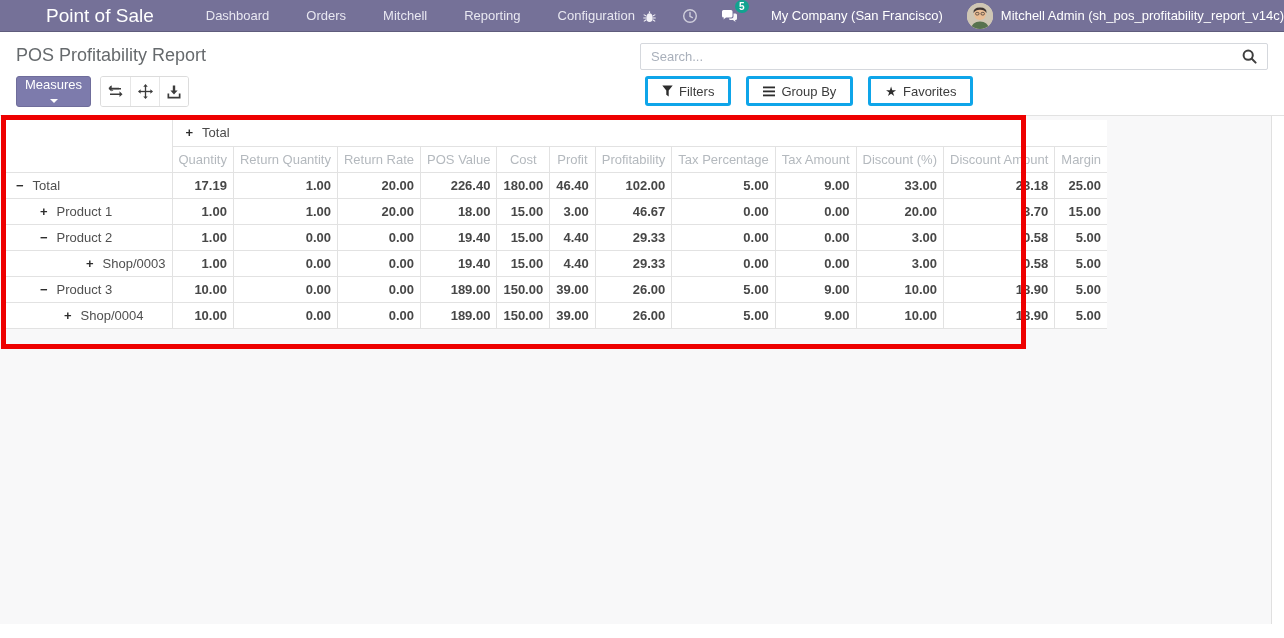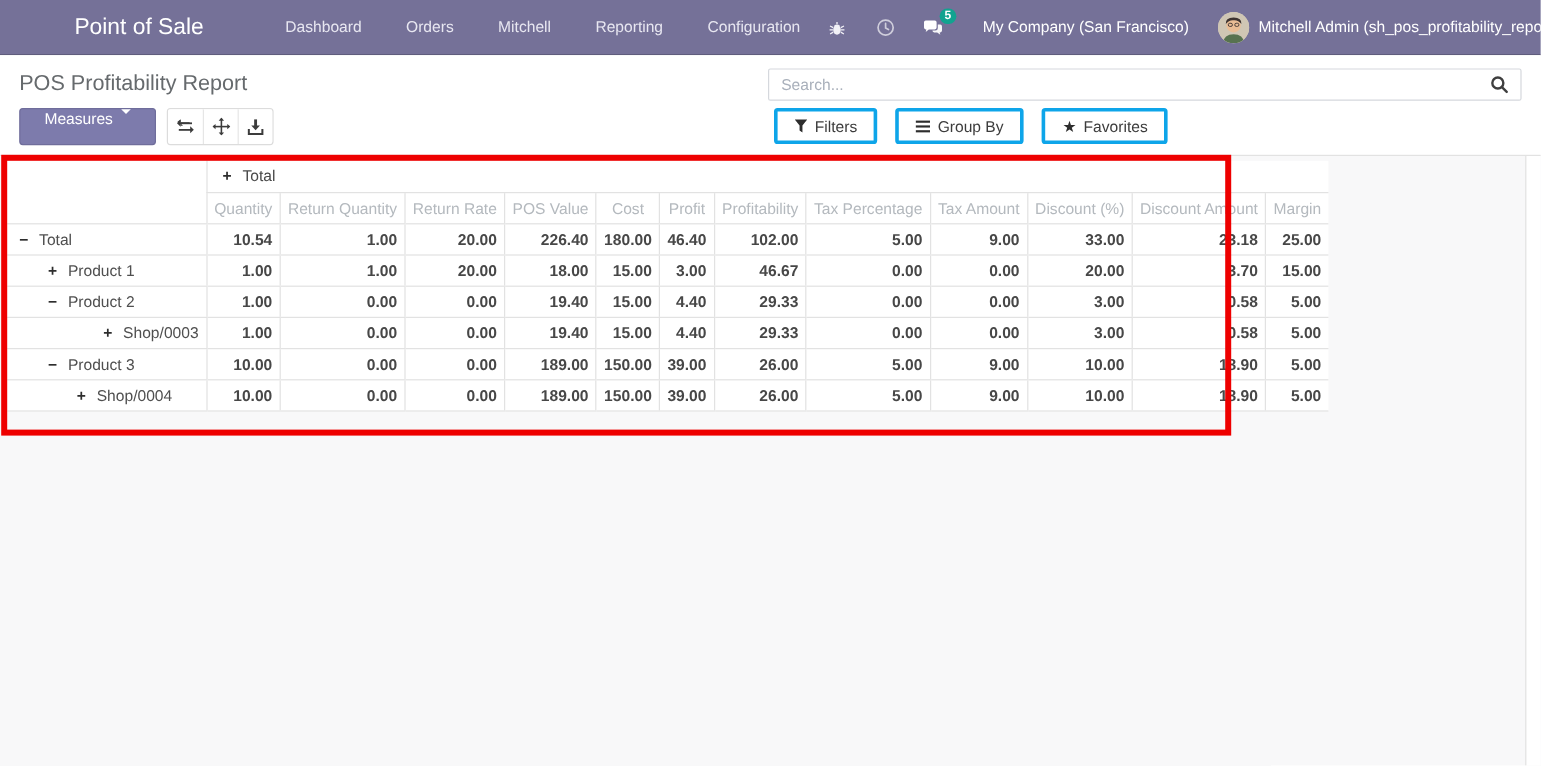--- a/index.html
+++ b/index.html
@@ -1,21 +1,21 @@
 <!DOCTYPE html>
 <html><head>
 <meta charset="utf-8">
 <style>
   * { margin:0; padding:0; box-sizing:border-box; }
   html,body { width:1284px; height:638px; overflow:hidden; background:#fff;
               font-family:"Liberation Sans", sans-serif; }
 
   
-  .navbar { height:46px; background:#757198; display:flex; align-items:center;
-            color:#fff; padding:12px 16px; border-bottom:1px solid rgba(0,0,0,.18);gap:16px; }
+  .navbar { height:32px; background:#757198; display:flex; align-items:center;
+            color:#fff; padding:12px 16px; border-bottom:1px solid rgba(0,0,0,.18); }
   .apps-icon { width:13px; height:13px; display:grid;
                grid-template-columns:repeat(3,1fr); grid-template-rows:repeat(3,1fr);
                gap:1px; margin-right:28px; cursor:pointer; }
   .apps-icon span { background:#fff; border-radius:1px; }
   .nav-title { font-size:19px; color:#fff; margin-right:52px; white-space:nowrap; }
   .nav-menu { display:flex; gap:37px; font-size:13px; color:#e8e7f1; }
   .nav-menu div { cursor:pointer; white-space:nowrap; }
   .nav-right { margin-left:auto; display:flex; align-items:center; gap:10px; font-size:13px; }
   .sys-icon { width:30px; text-align:center; cursor:pointer; position:relative; }
   .sys-icon svg { vertical-align:middle; }
@@ -24,22 +24,22 @@
            padding:0 3px; font-weight:bold; }
   .company-name { margin:0 14px 0 16px; white-space:nowrap; cursor:pointer; }
   .user-menu { display:flex; align-items:center; gap:8px; cursor:pointer; white-space:nowrap; }
   .avatar { width:26px; height:26px; border-radius:50%; overflow:hidden; background:#d9cfc0; flex:none; }
 
   
   .control-panel { position:relative; height:84px; background:#fff; border-bottom:1px solid #e2e2e2; }
   .cp-title { position:absolute; left:16px; top:13px; font-size:18px; color:#666a6d; }
   .cp-left-buttons { position:absolute; left:16px; top:44px; display:flex; align-items:flex-start; }
   .btn-measures { background:#7d7bac; border:1px solid #6f6d9b; color:#fff; font-size:13px;
-                  height:31px; padding:0 20px; border-radius:3px; cursor:pointer;
-                  display:flex; align-items:flex-start; gap:7px; }
+                  height:31px; padding:0 8px; border-radius:3px; cursor:pointer;
+                  display:flex; align-items:center; gap:7px;flex-direction:column; }
   .caret-down { width:0; height:0; border-left:4px solid transparent;
                 border-right:4px solid transparent; border-top:4px solid #fff; }
   .icon-btn-group { display:flex; margin-left:9px; border:1px solid #dcdcdc; border-radius:3px;
                     overflow:hidden; background:#fff; }
   .icon-btn { width:29px; height:29px; display:flex; align-items:center; justify-content:center;
               cursor:pointer; background:#fff; border:none; border-left:1px solid #e6e6e6; }
   .icon-btn:first-child { border-left:none; }
 
   .cp-right { position:absolute; left:640px; right:16px; top:0; height:100%; }
   .search-box { position:absolute; top:11px; left:0; right:0; height:27px;
@@ -248,21 +248,21 @@
           <th class="measure-head">Tax Percentage</th>
           <th class="measure-head">Tax Amount</th>
           <th class="measure-head">Discount (%)</th>
           <th class="measure-head">Discount Amount</th>
           <th class="measure-head">Margin</th>
         </tr>
       </thead>
     <tbody id="pivot-body">
         <tr>
           <th class="row-head" style="padding-left: 10px;"><span class="toggle-glyph">−</span>Total</th>
-          <td class="cell-val">10.54</td>
+          <td class="cell-val">17.19</td>
           <td class="cell-val">1.00</td>
           <td class="cell-val">20.00</td>
           <td class="cell-val">226.40</td>
           <td class="cell-val">180.00</td>
           <td class="cell-val">46.40</td>
           <td class="cell-val">102.00</td>
           <td class="cell-val">5.00</td>
           <td class="cell-val">9.00</td>
           <td class="cell-val">33.00</td>
           <td class="cell-val">23.18</td>

